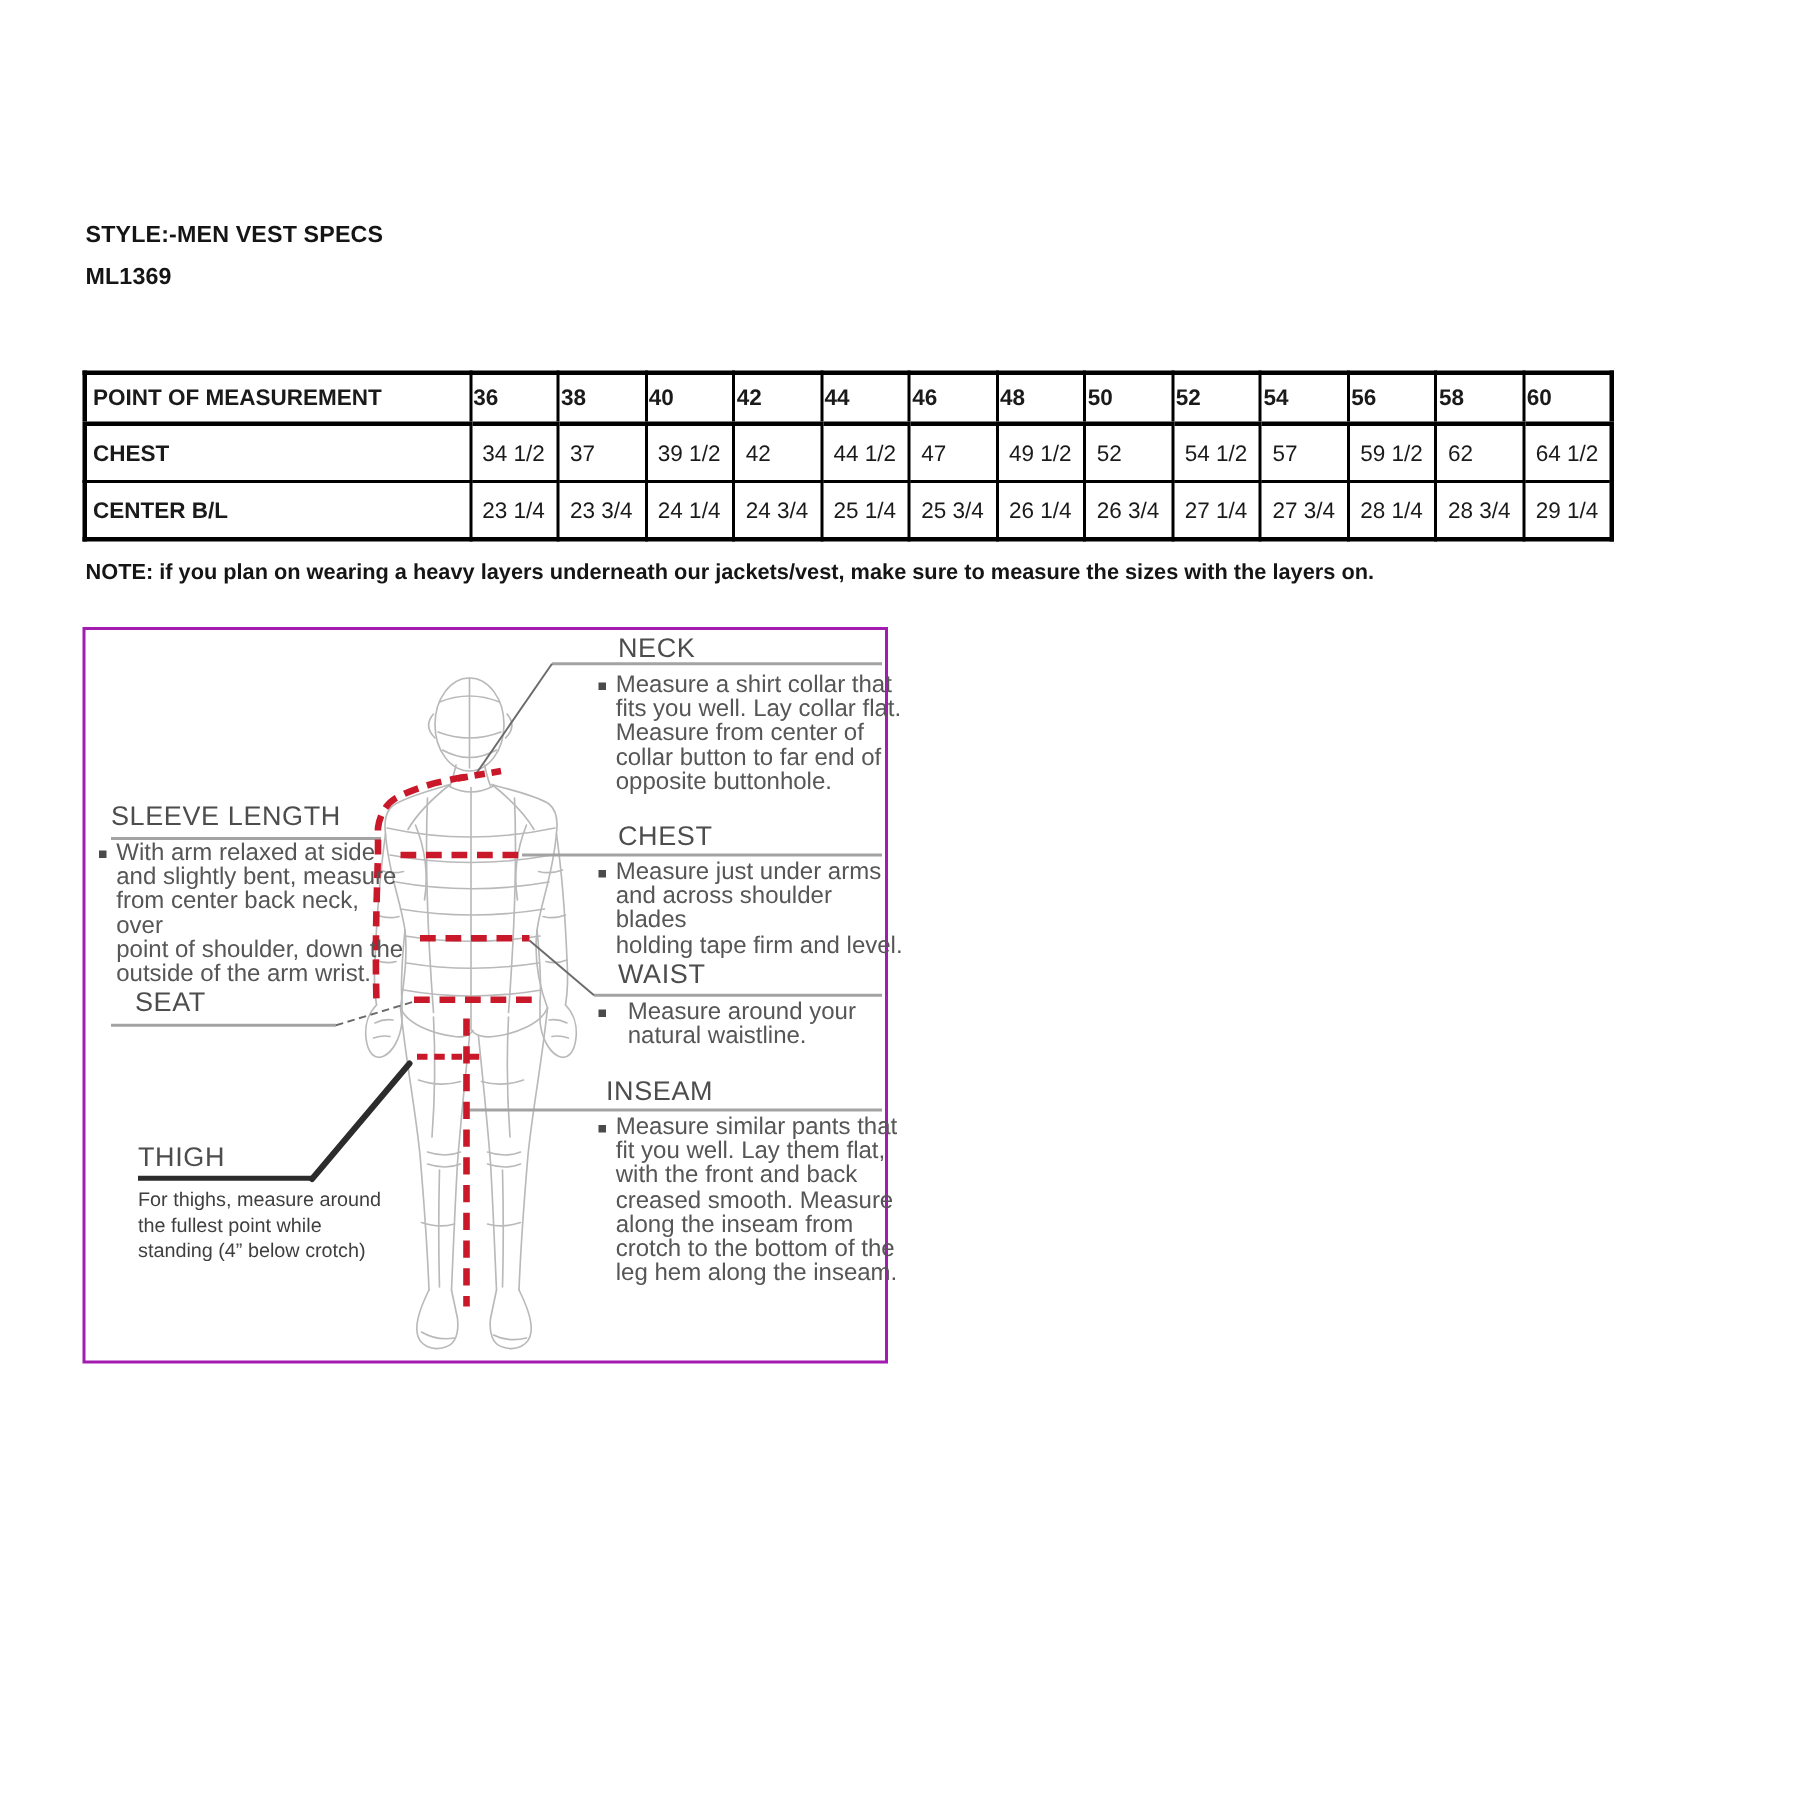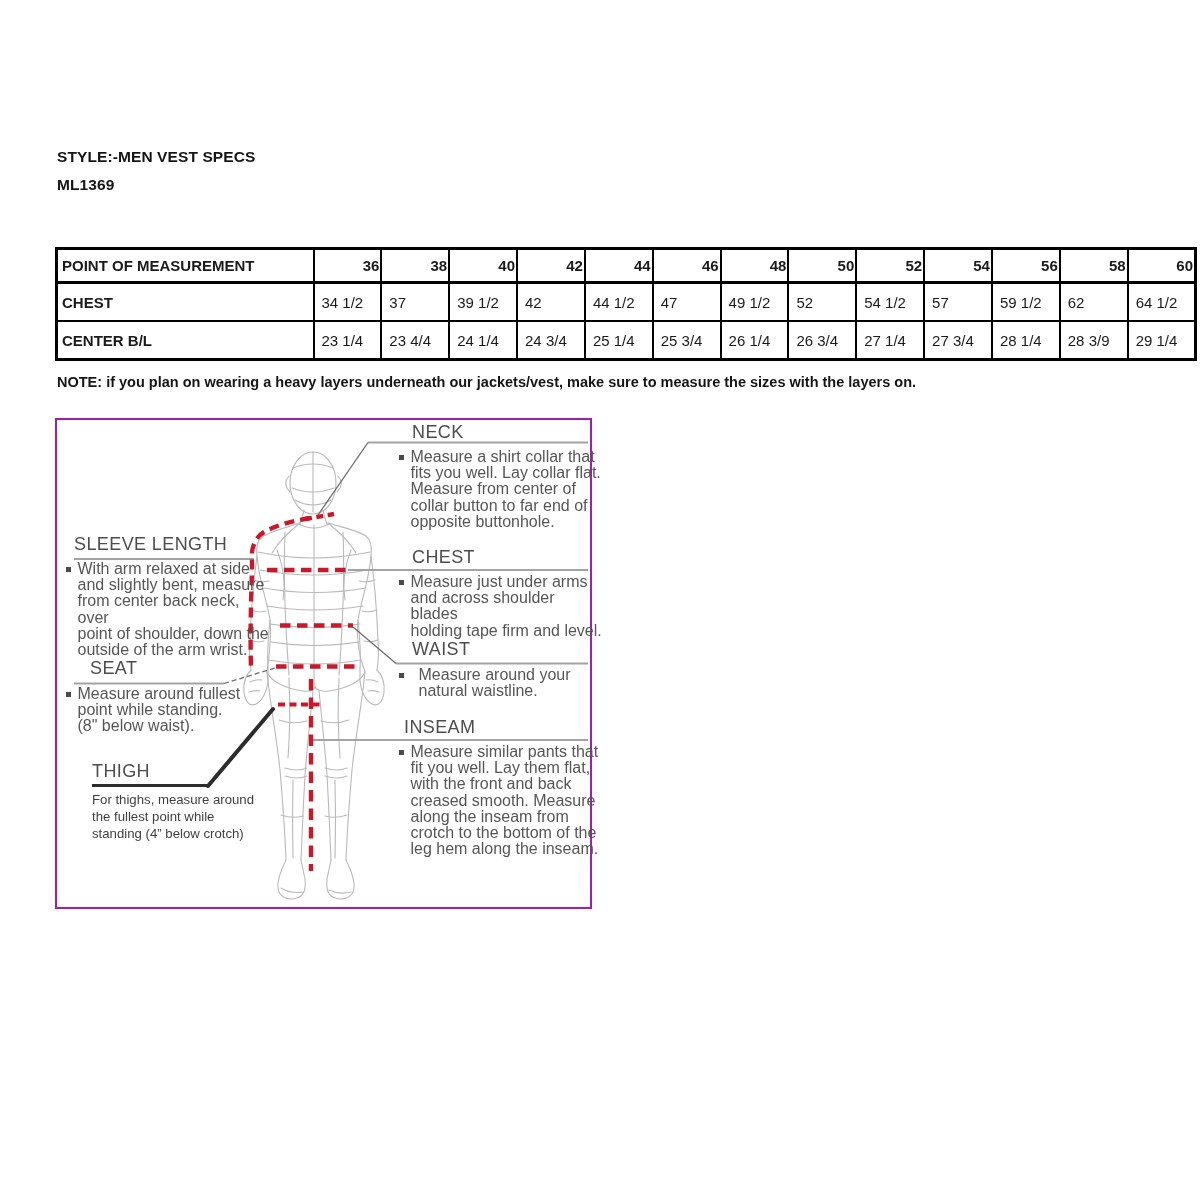--- a/index.html
+++ b/index.html
@@ -5,29 +5,29 @@
   html,body{margin:0;padding:0;}
   body{
     width:1200px;height:1200px;background:#ffffff;position:relative;
     font-family:"Liberation Sans", sans-serif;color:#1a1a1a;overflow:hidden;
   }
   .abs{position:absolute;}
   
   .title-line{font-weight:bold;font-size:15.5px;letter-spacing:0.1px;color:#151515;}
   
   #size-table{
-    position:absolute;left:55px;top:247px;width:1142px;
+    position:absolute;left:55px;top:247px;width:1021px;
     border-collapse:collapse;table-layout:fixed;
     border:3px solid #000;font-size:15px;
   }
   #size-table td{border:2px solid #000;vertical-align:middle;overflow:hidden;white-space:nowrap;}
   #size-table tr:first-child td{height:29px;border-bottom:3px solid #000;}
   #size-table tr td{height:34px;}
   #size-table td.lbl{font-weight:bold;padding-left:4px;text-align:left;}
-  #size-table td.hd{font-weight:bold;text-align:right;}
+  #size-table td.hd{font-weight:bold;text-align:left;}
   #size-table td.val{font-weight:normal;padding-left:7px;text-align:left;}
   
   .note-line{font-weight:bold;font-size:14.5px;color:#151515;}
   
   .guide{
     position:absolute;left:55px;top:418px;width:533px;height:487px;
     border:2px solid #a21caf;
   }
   .guide svg{position:absolute;left:0;top:0;}
   .g-head{
@@ -94,31 +94,31 @@
         <td class="val">52</td>
         <td class="val">54 1/2</td>
         <td class="val">57</td>
         <td class="val">59 1/2</td>
         <td class="val">62</td>
         <td class="val">64 1/2</td>
       </tr>
       <tr>
         <td class="lbl">CENTER B/L</td>
         <td class="val">23 1/4</td>
-        <td class="val">23 4/4</td>
+        <td class="val">23 3/4</td>
         <td class="val">24 1/4</td>
         <td class="val">24 3/4</td>
         <td class="val">25 1/4</td>
         <td class="val">25 3/4</td>
         <td class="val">26 1/4</td>
         <td class="val">26 3/4</td>
         <td class="val">27 1/4</td>
         <td class="val">27 3/4</td>
         <td class="val">28 1/4</td>
-        <td class="val">28 3/9</td>
+        <td class="val">28 3/4</td>
         <td class="val">29 1/4</td>
       </tr>
     </tbody>
   </table>
 
 <div class="abs note-line" style="left:57px;top:374px;">NOTE: if you plan on wearing a heavy layers underneath our jackets/vest, make sure to measure the sizes with the layers on.</div>
 
 <div class="guide">
 
   <svg width="533" height="487" viewBox="0 0 533 487">
@@ -258,26 +258,20 @@
   </div>
 
   <div class="g-head" style="left:355px;top:219px;">WAIST</div>
   <div class="g-body" style="left:342px;top:247px;gap:15px;">
     <span class="blt"></span>
     <span class="g-lines">Measure around your
 natural waistline.</span>
   </div>
 
   <div class="g-head" style="left:33px;top:238px;">SEAT</div>
-  <div class="g-body" style="left:9px;top:266px;">
-    <span class="blt"></span>
-    <span class="g-lines">Measure around fullest
-point while standing.
-(8" below waist).</span>
-  </div>
 
   <div class="g-head" style="left:347px;top:297px;">INSEAM</div>
   <div class="g-body" style="left:342px;top:324px;">
     <span class="blt"></span>
     <span class="g-lines">Measure similar pants that
 fit you well. Lay them flat,
 with the front and back
 creased smooth. Measure
 along the inseam from
 crotch to the bottom of the

